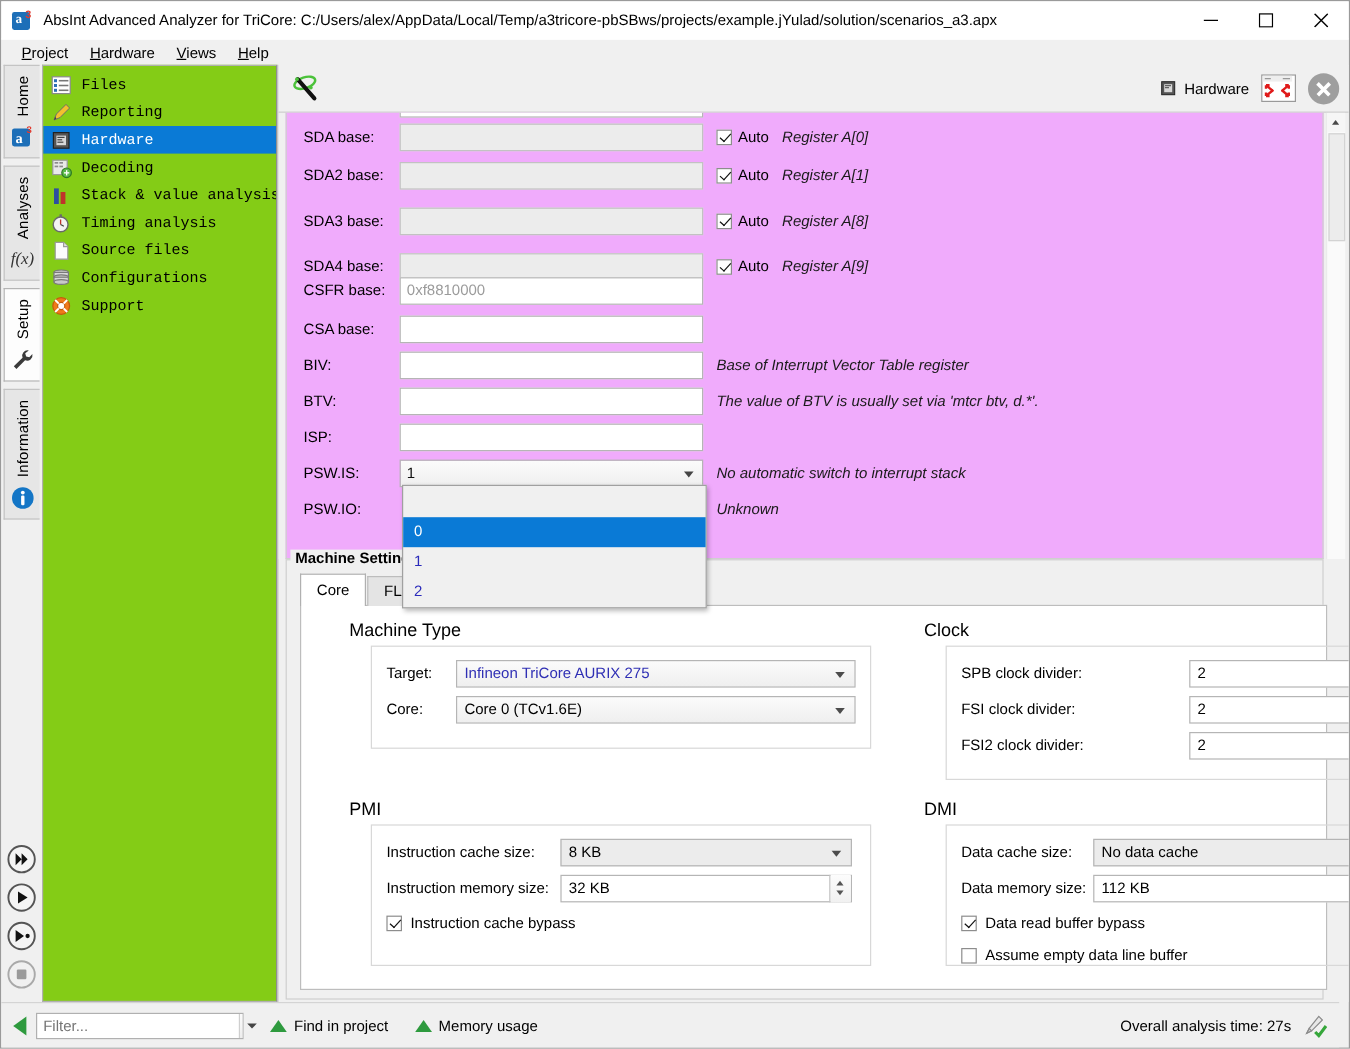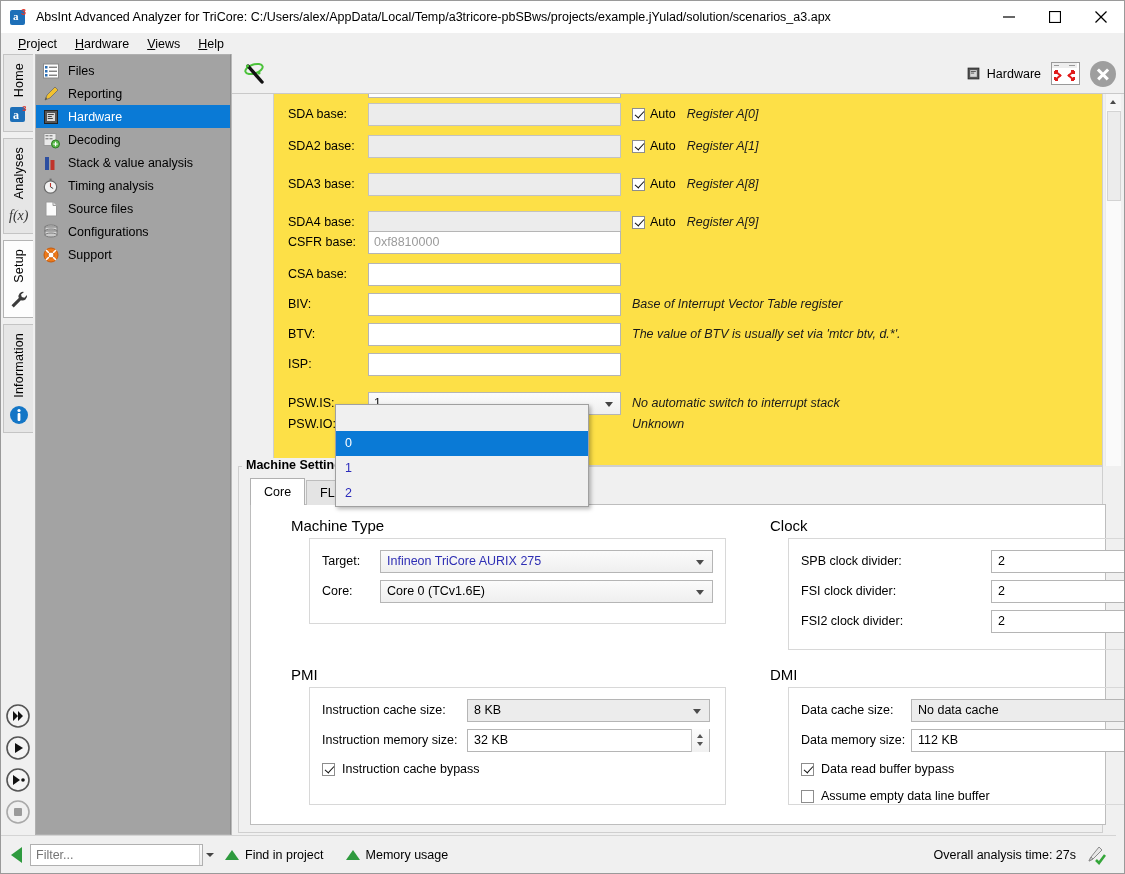--- a/index.html
+++ b/index.html
@@ -127,26 +127,27 @@
     position: absolute;
     left: 2px; bottom: 4px;
     width: 30px;
     display: flex; flex-direction: column; align-items: center;
   }
   .rbtn { width: 26px; height: 26px; margin-bottom: 6px; }
 
   
   .treepanel {
     width: 196px;
-    background: #a3a3a3;
+    background: #84cc16;
     border: 1px solid #b0b0b0;
     border-right: 1px solid #8f8f8f;
     box-sizing: border-box;
     flex: none;
     overflow: hidden;
+    font-family: Liberation Mono, monospace;
   }
   .tree-item {
     display: flex;
     align-items: center;
     height: 23px;
     padding-left: 6px;
     font-size: 12.5px;
   }
   .tree-item.selected {
     background: #0a7ad6;
@@ -208,22 +209,21 @@
     height: 372px;
     background: #f0f0f0;
     flex: none;
     overflow: hidden;
   }
   .group-box {
     position: absolute;
     left: 6px; top: -6px; right: 21px; bottom: 0;
     border: 1px solid #cfcfcf;
     border-top: none;
-    background: #fde047;
-    margin-left: 35px;
+    background: #f0abfc;
   }
   .frow {
     position: absolute;
     left: 8px; right: 0;
     height: 24px;
     display: flex;
     align-items: center;
   }
   .flabel {
     width: 86px;
@@ -834,21 +834,21 @@
             <div class="flabel">BTV:</div>
             <div class="finput"></div>
             <div class="fhint">The value of BTV is usually set via 'mtcr btv, d.*'.</div>
           </div>
 
           <div class="frow" style="top:264px;">
             <div class="flabel">ISP:</div>
             <div class="finput"></div>
           </div>
 
-          <div class="frow" style="top:303px;align-items:center;">
+          <div class="frow" style="top:294px;align-items:center;">
             <div class="flabel">PSW.IS:</div>
             <div class="fcombo">
               <span>1</span>
               <span class="arw"></span>
             </div>
             <div class="fhint">No automatic switch to interrupt stack</div>
           </div>
 
           <div class="frow" style="top:324px;">
             <div class="flabel">PSW.IO:</div>

